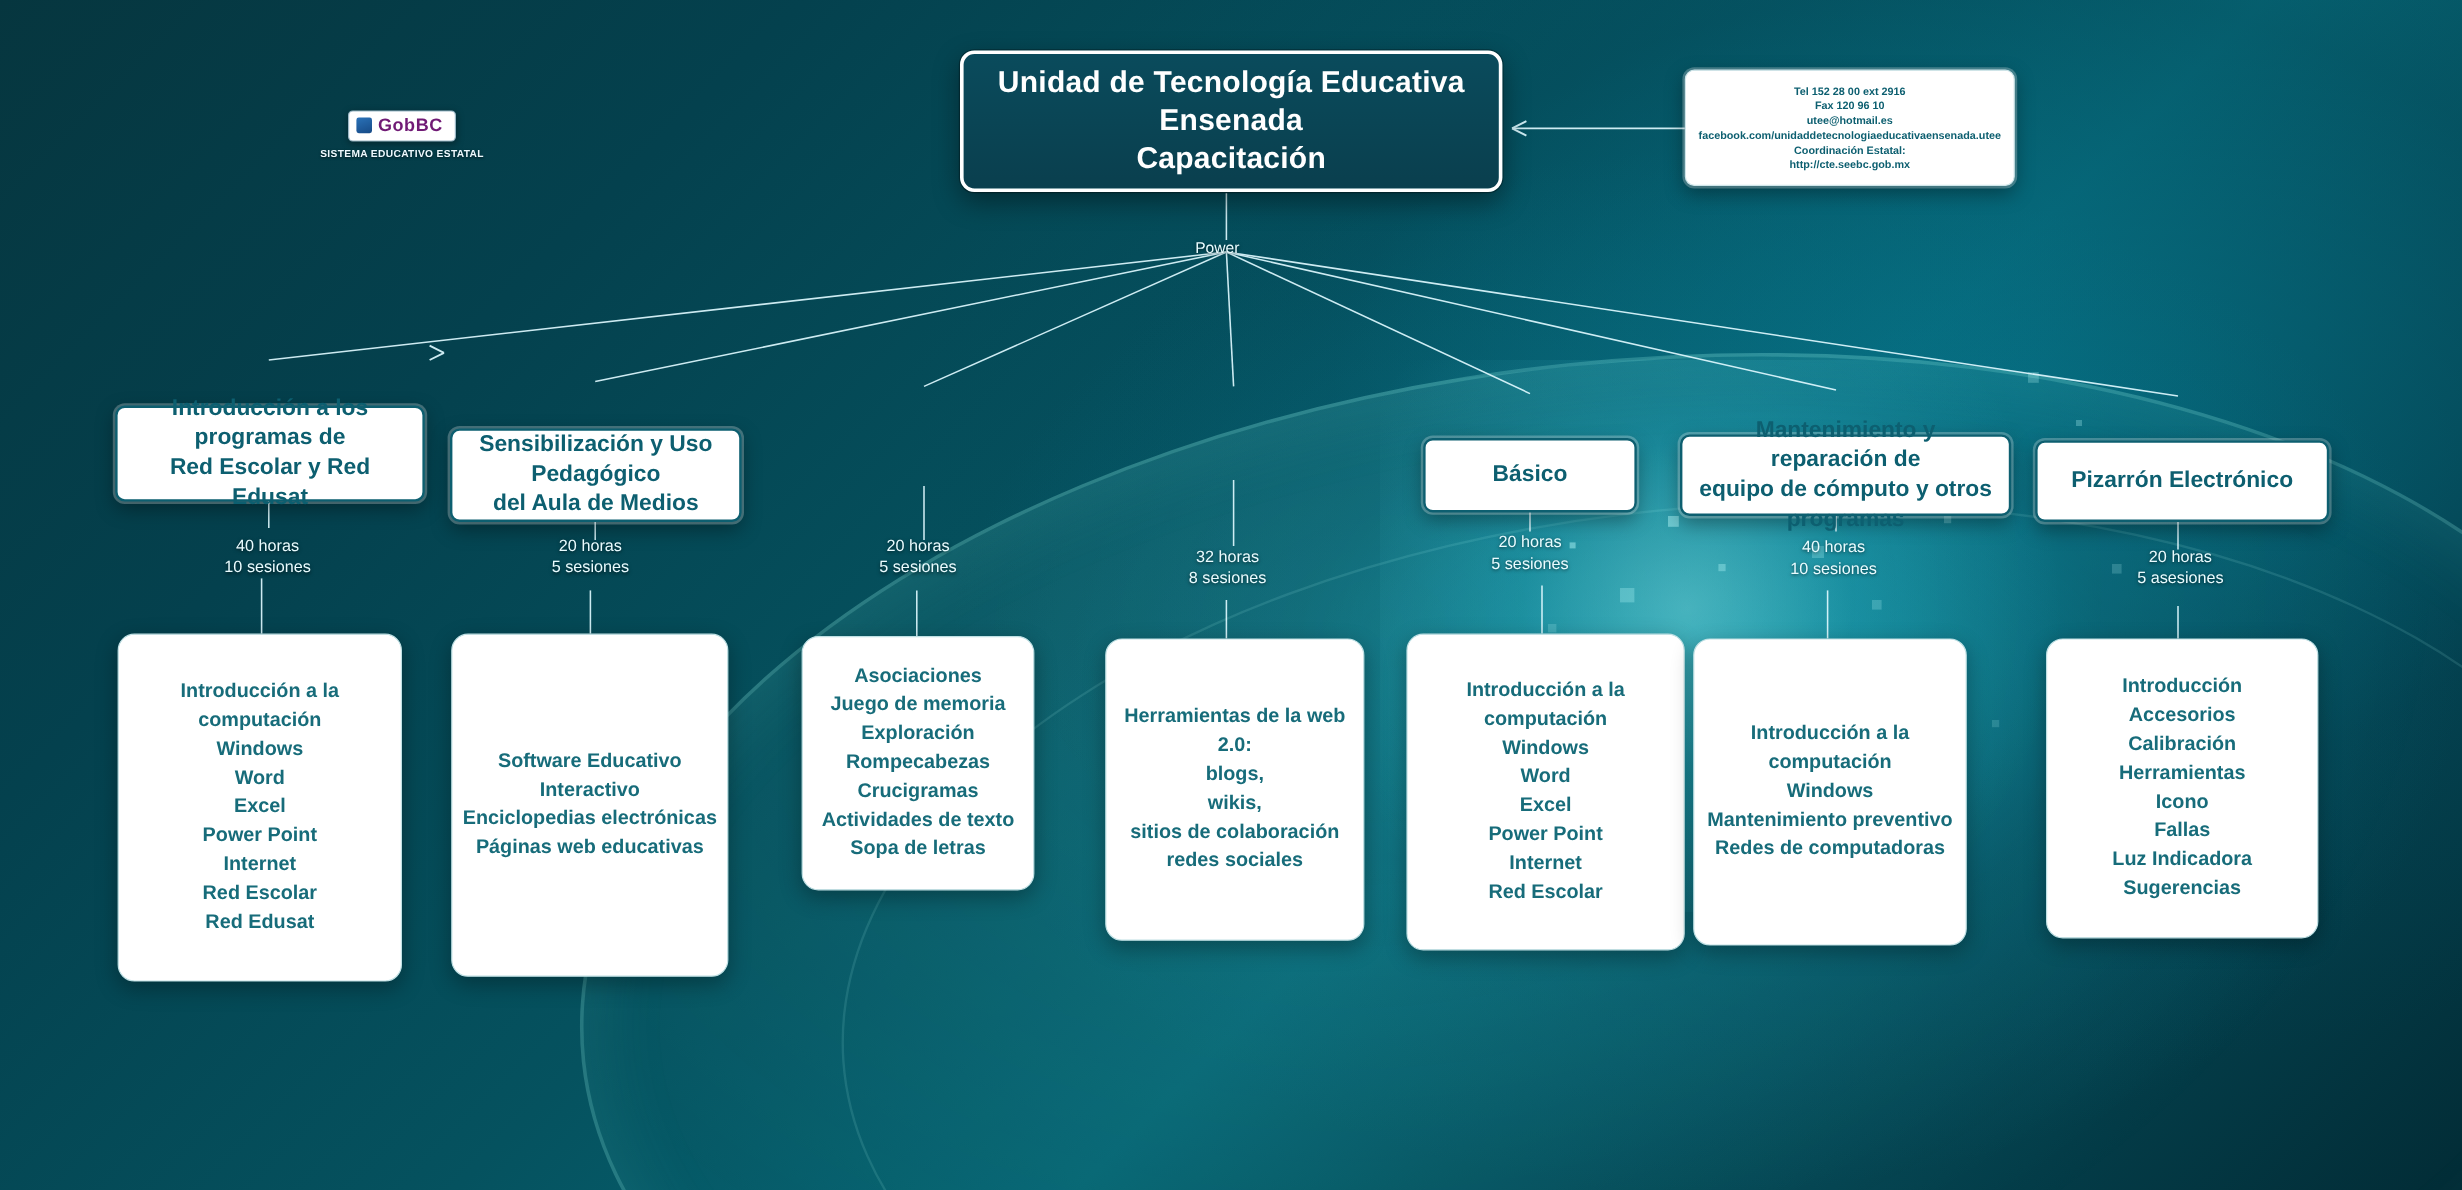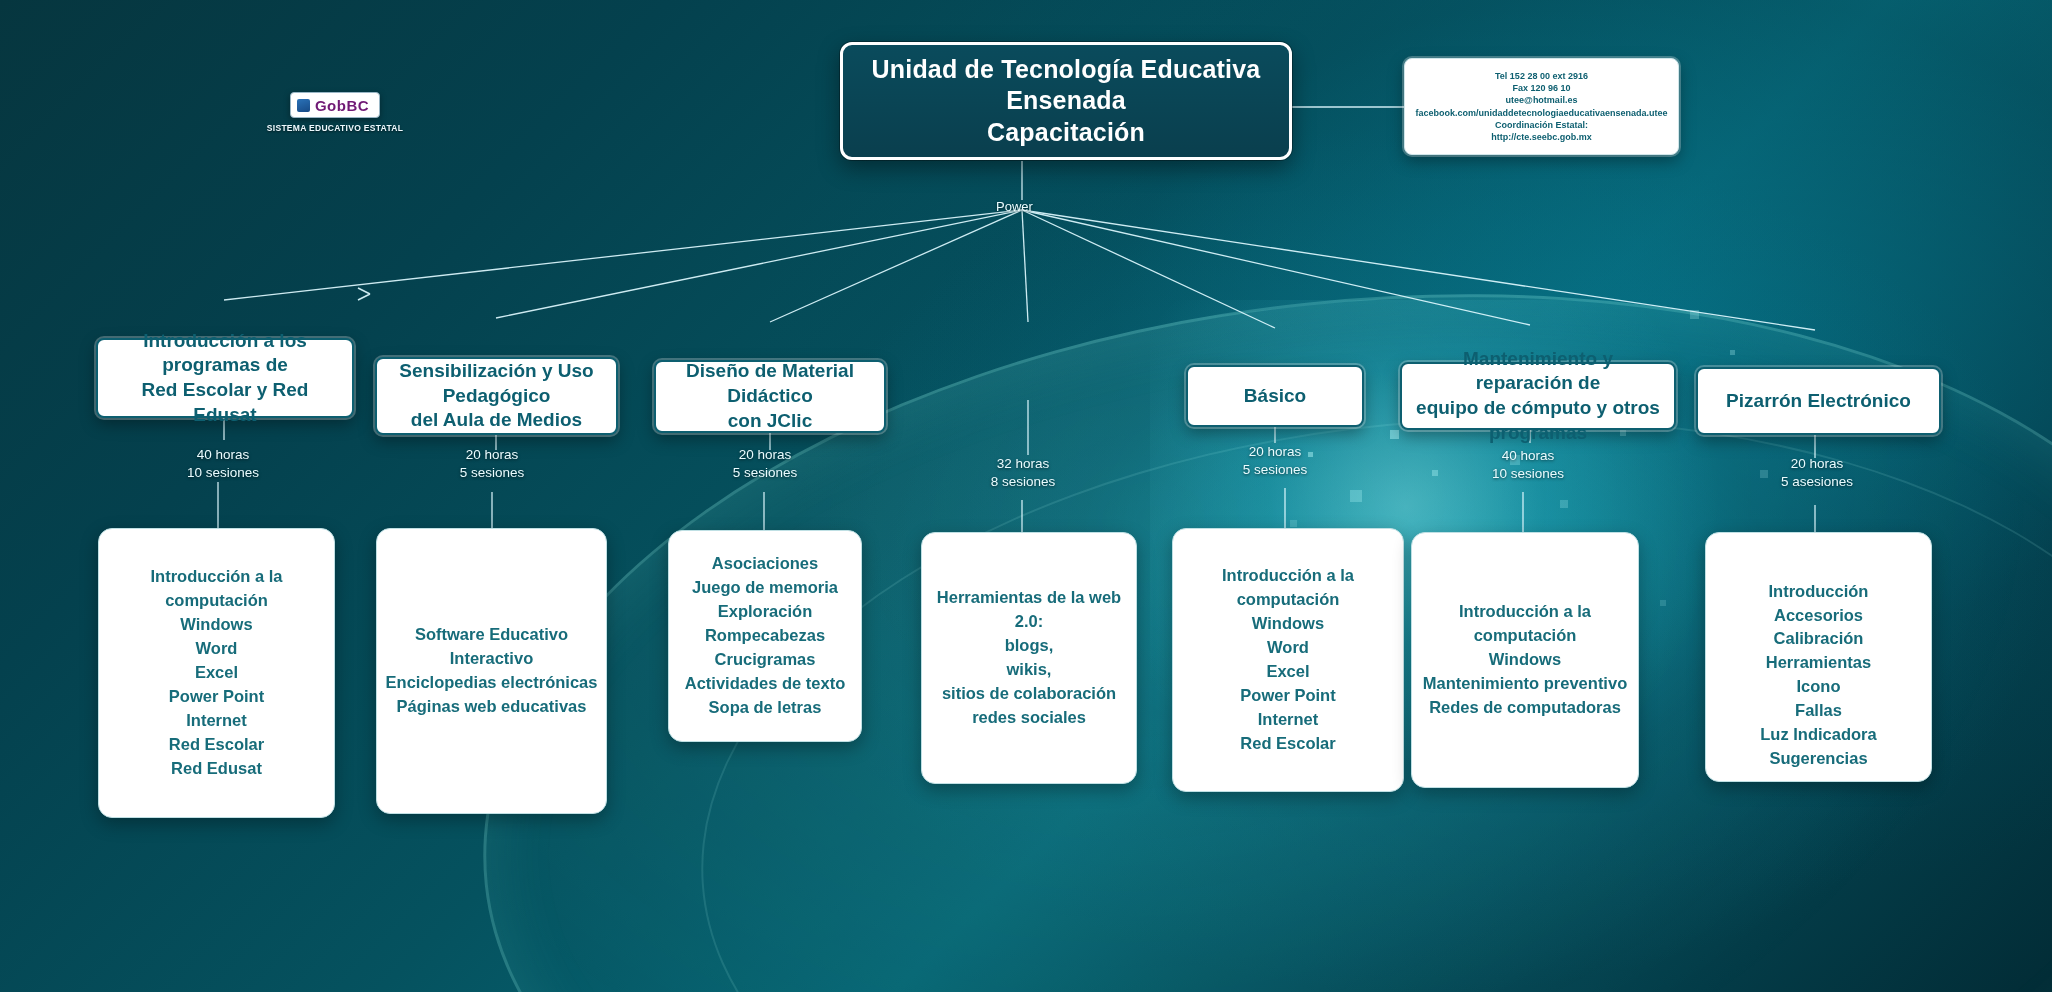--- a/index.html
+++ b/index.html
@@ -78,21 +78,20 @@
   .node.title {
     background: linear-gradient(180deg, #0a4b5c 0%, #0a3f4e 100%);
     color: #ffffff;
     border: 3px solid #ffffff;
     border-radius: 12px;
     font-size: 25px;
     line-height: 1.25;
     font-weight: 600;
     letter-spacing: .2px;
     box-shadow: 0 0 0 1px rgba(0,0,0,0.3), 0 8px 22px rgba(0,0,0,0.4);
-    margin-left: 40px;
   }
   .node.course {
     font-size: 19px;
     line-height: 1.3;
     font-weight: 600;
     padding: 6px 10px;
     border-radius: 8px;
     margin-top: 40px;
   }
   .node.detail {
@@ -257,24 +256,20 @@
   <div class="cursos-label" style="left:996px; top:199px;">Power</div>
 
   <div class="node course" style="left:96px; top:298px; width:258px; height:80px;">
     <span class="course-text">Introducción a los programas de
 Red Escolar y Red Edusat</span>
   </div>
   <div class="node course" style="left:375px; top:317px; width:243px; height:78px;">
     <span class="course-text">Sensibilización y Uso Pedagógico
 del Aula de Medios</span>
   </div>
-  <div class="node course" style="left:654px; top:320px; width:232px; height:73px;">
-    <span class="course-text">Diseño de Material Didáctico
-con JClic</span>
-  </div>
   <div class="node course" style="left:1186px; top:325px; width:178px; height:62px;">
     <span class="course-text">Básico</span>
   </div>
   <div class="node course" style="left:1400px; top:322px; width:276px; height:68px;justify-content:flex-end;">
     <span class="course-text">Mantenimiento y reparación de
 equipo de cómputo y otros programas</span>
   </div>
   <div class="node course" style="left:1696px; top:327px; width:245px; height:68px;">
     <span class="course-text">Pizarrón Electrónico</span>
   </div>
@@ -333,21 +328,21 @@
 Power Point
 Internet
 Red Escolar</span>
   </div>
   <div class="node detail" style="left:1411px; top:532px; width:228px; height:256px;">
     <span class="detail-text">Introducción a la computación
 Windows
 Mantenimiento preventivo
 Redes de computadoras</span>
   </div>
-  <div class="node detail" style="left:1705px; top:532px; width:227px; height:250px;align-items:flex-end;">
+  <div class="node detail" style="left:1705px; top:532px; width:227px; height:250px;">
     <span class="detail-text">Introducción
 Accesorios
 Calibración
 Herramientas
 Icono
 Fallas
 Luz Indicadora
 Sugerencias</span>
   </div>
 

